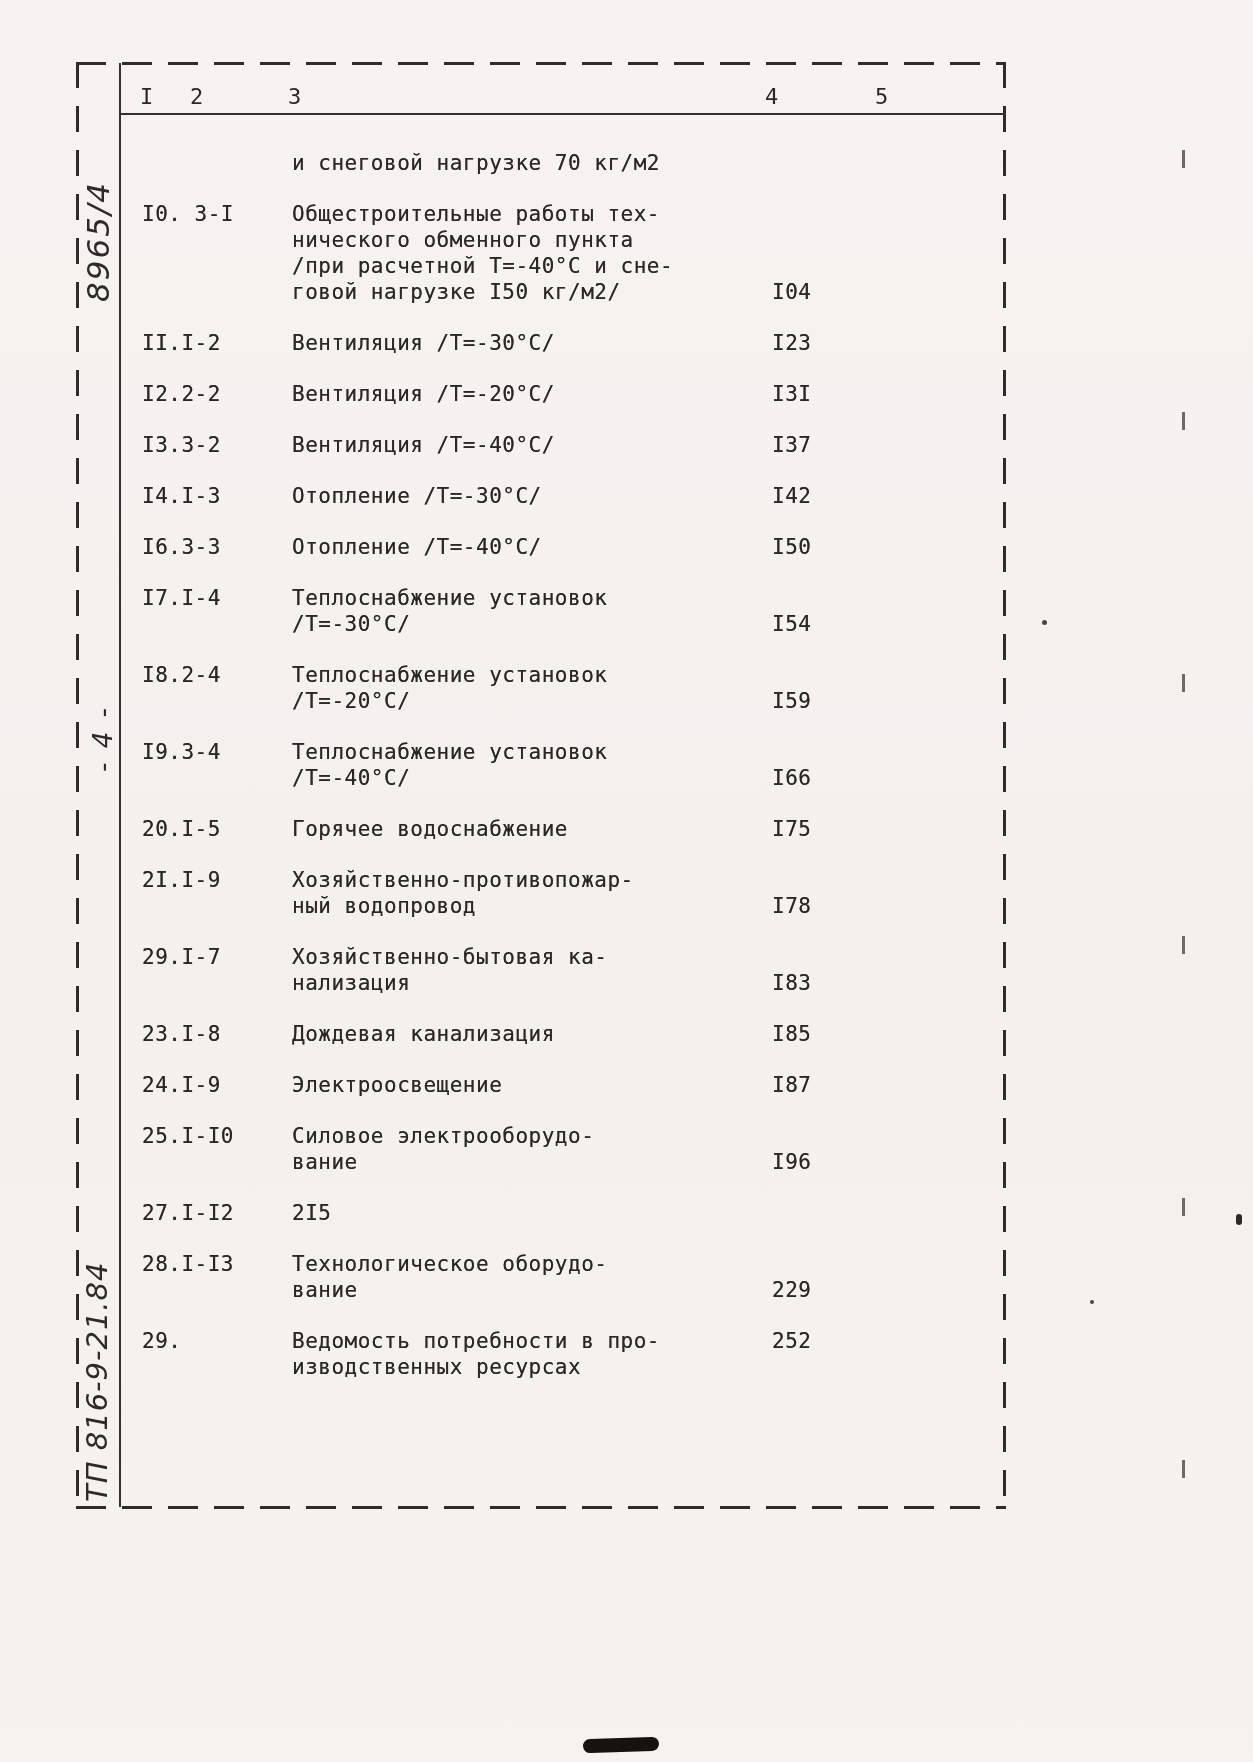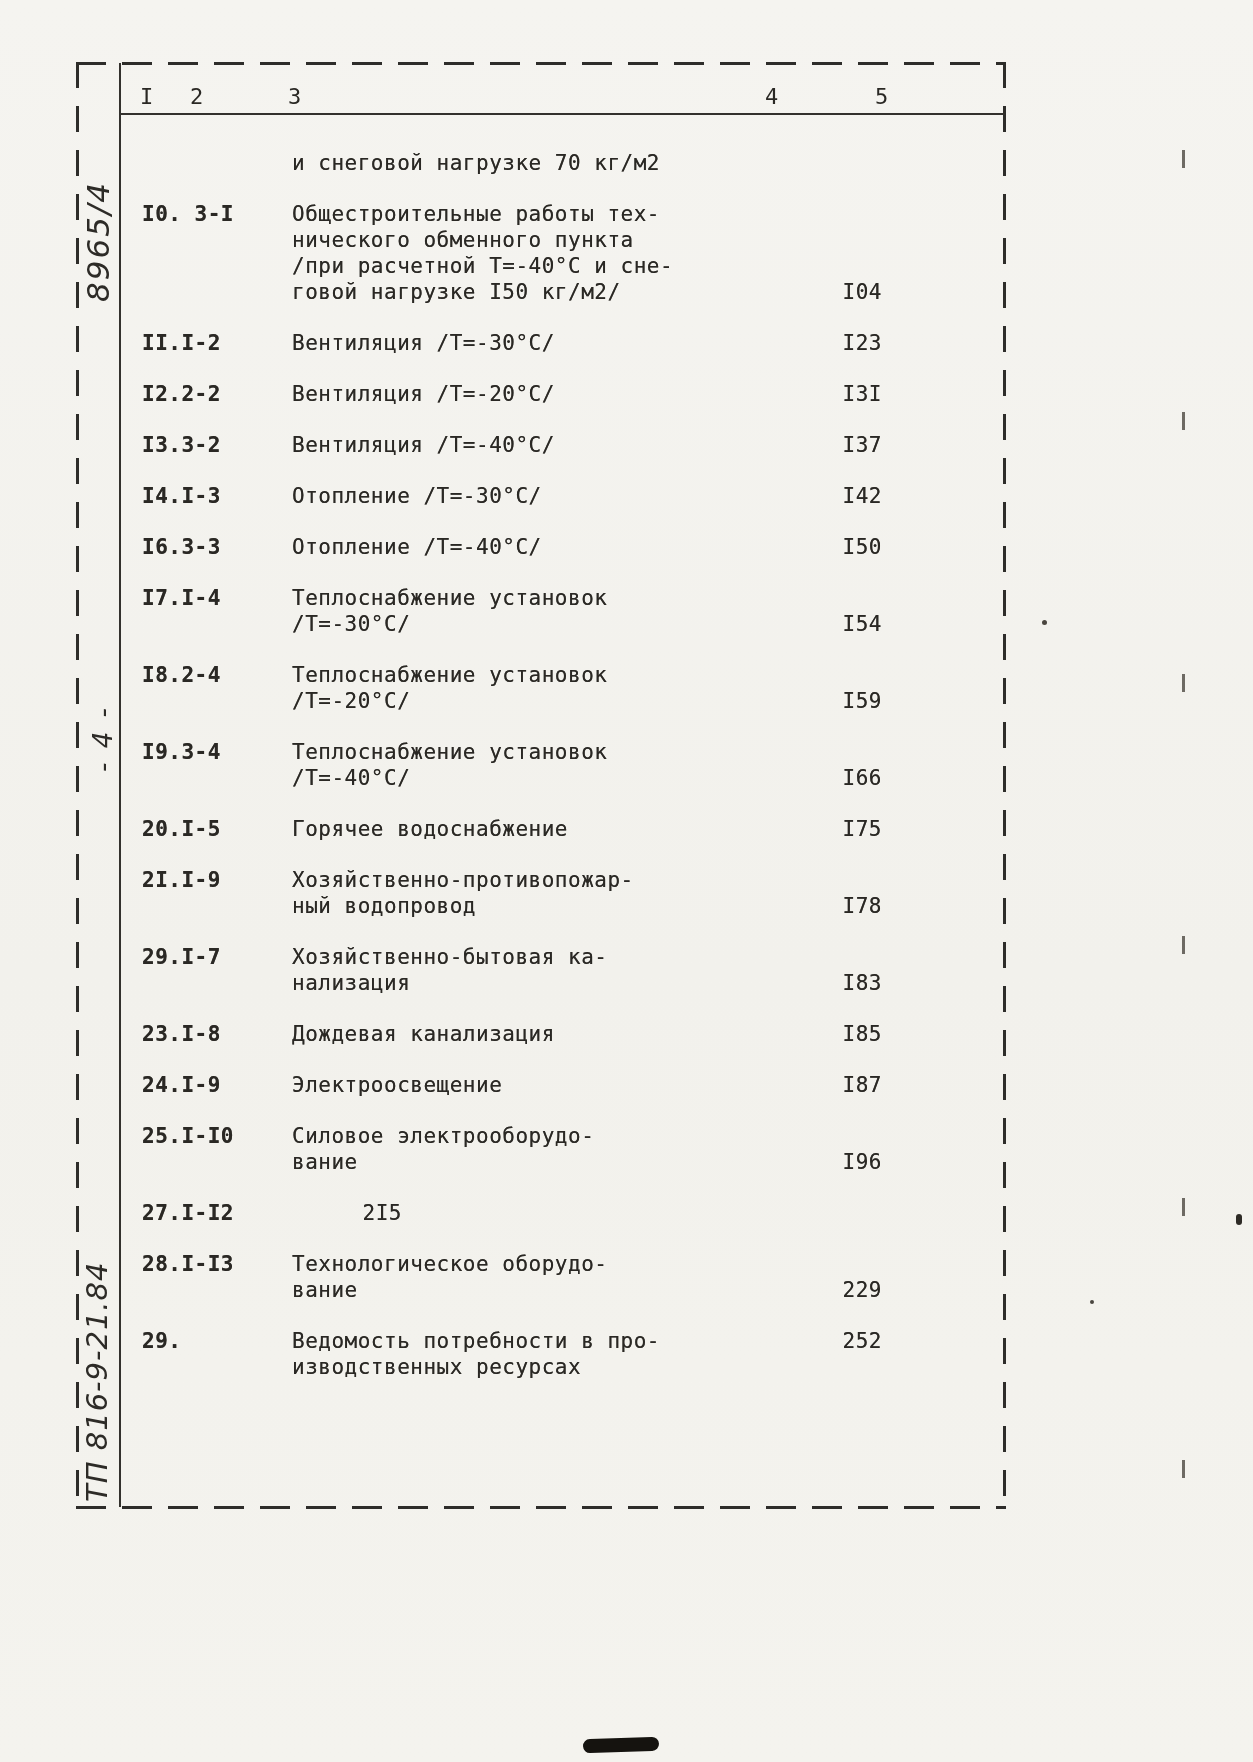--- a/index.html
+++ b/index.html
@@ -40,23 +40,23 @@
   .col-headers span { position:absolute; top:0; }
 
   
   .tbody {
     position:absolute; left:122px; top:144px; width:884px;
     padding-left:20px; padding-top:6px;
     font-size:21px; letter-spacing:.5px; line-height:26px;
     text-shadow:0 0 .6px rgba(40,38,34,.65);
   }
   .trow { display:flex; align-items:flex-start; margin-bottom:25px; }
-  .c-num   { width:150px; flex:0 0 150px; white-space:pre;font-weight:bold; }
+  .c-num   { width:150px; flex:0 0 150px; white-space:pre; }
   .c-title { width:480px; flex:0 0 480px; white-space:pre-line; }
-  .c-page  { width:110px; flex:0 0 110px; align-self:flex-end;text-align:right; }
+  .c-page  { width:110px; flex:0 0 110px; align-self:flex-end; }
   .c-page.page-top { align-self:flex-start; }
 
   
   .vertical {
     position:absolute;
     writing-mode:vertical-rl;
     transform:rotate(180deg);
     font-family:"DejaVu Sans", sans-serif;
     font-style:italic;
     color:#2d2b27;

